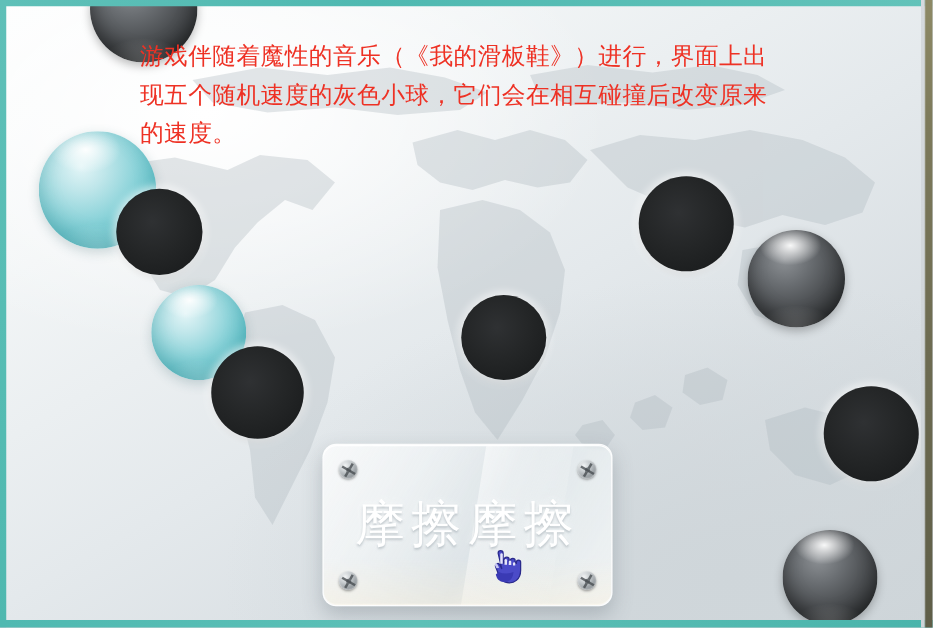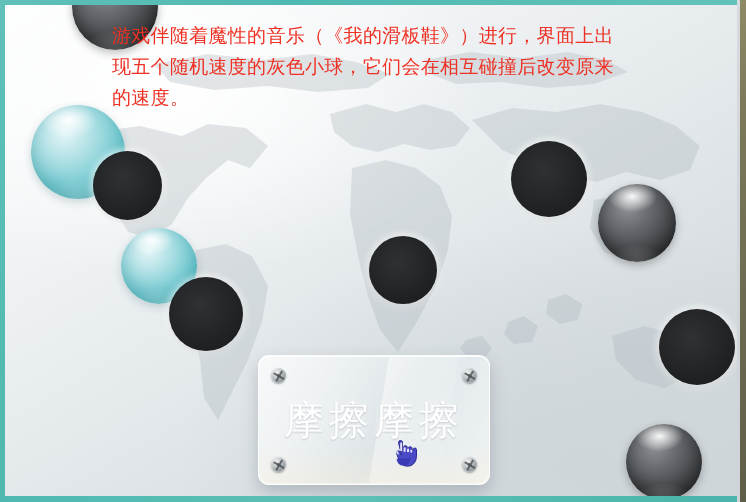--- a/index.html
+++ b/index.html
@@ -122,21 +122,21 @@
     z-index:4;
   }
 
   
   #hand-cursor{
     position:absolute; left:131px; top:83px; width:28px; height:30px; z-index:6;
   }
 
   
   #caption{
-    position:absolute; left:112px; top:20px; width:520px; z-index:30;
+    position:absolute; left:112px; top:30px; width:520px; z-index:30;
     color:#ee3124;
     font-size:19px;
     line-height:31px;
     font-family:"DejaVu Sans","Liberation Sans",sans-serif;
     letter-spacing:.3px;
     white-space:pre-wrap;
   }
 </style>
 </head>
 <body>

